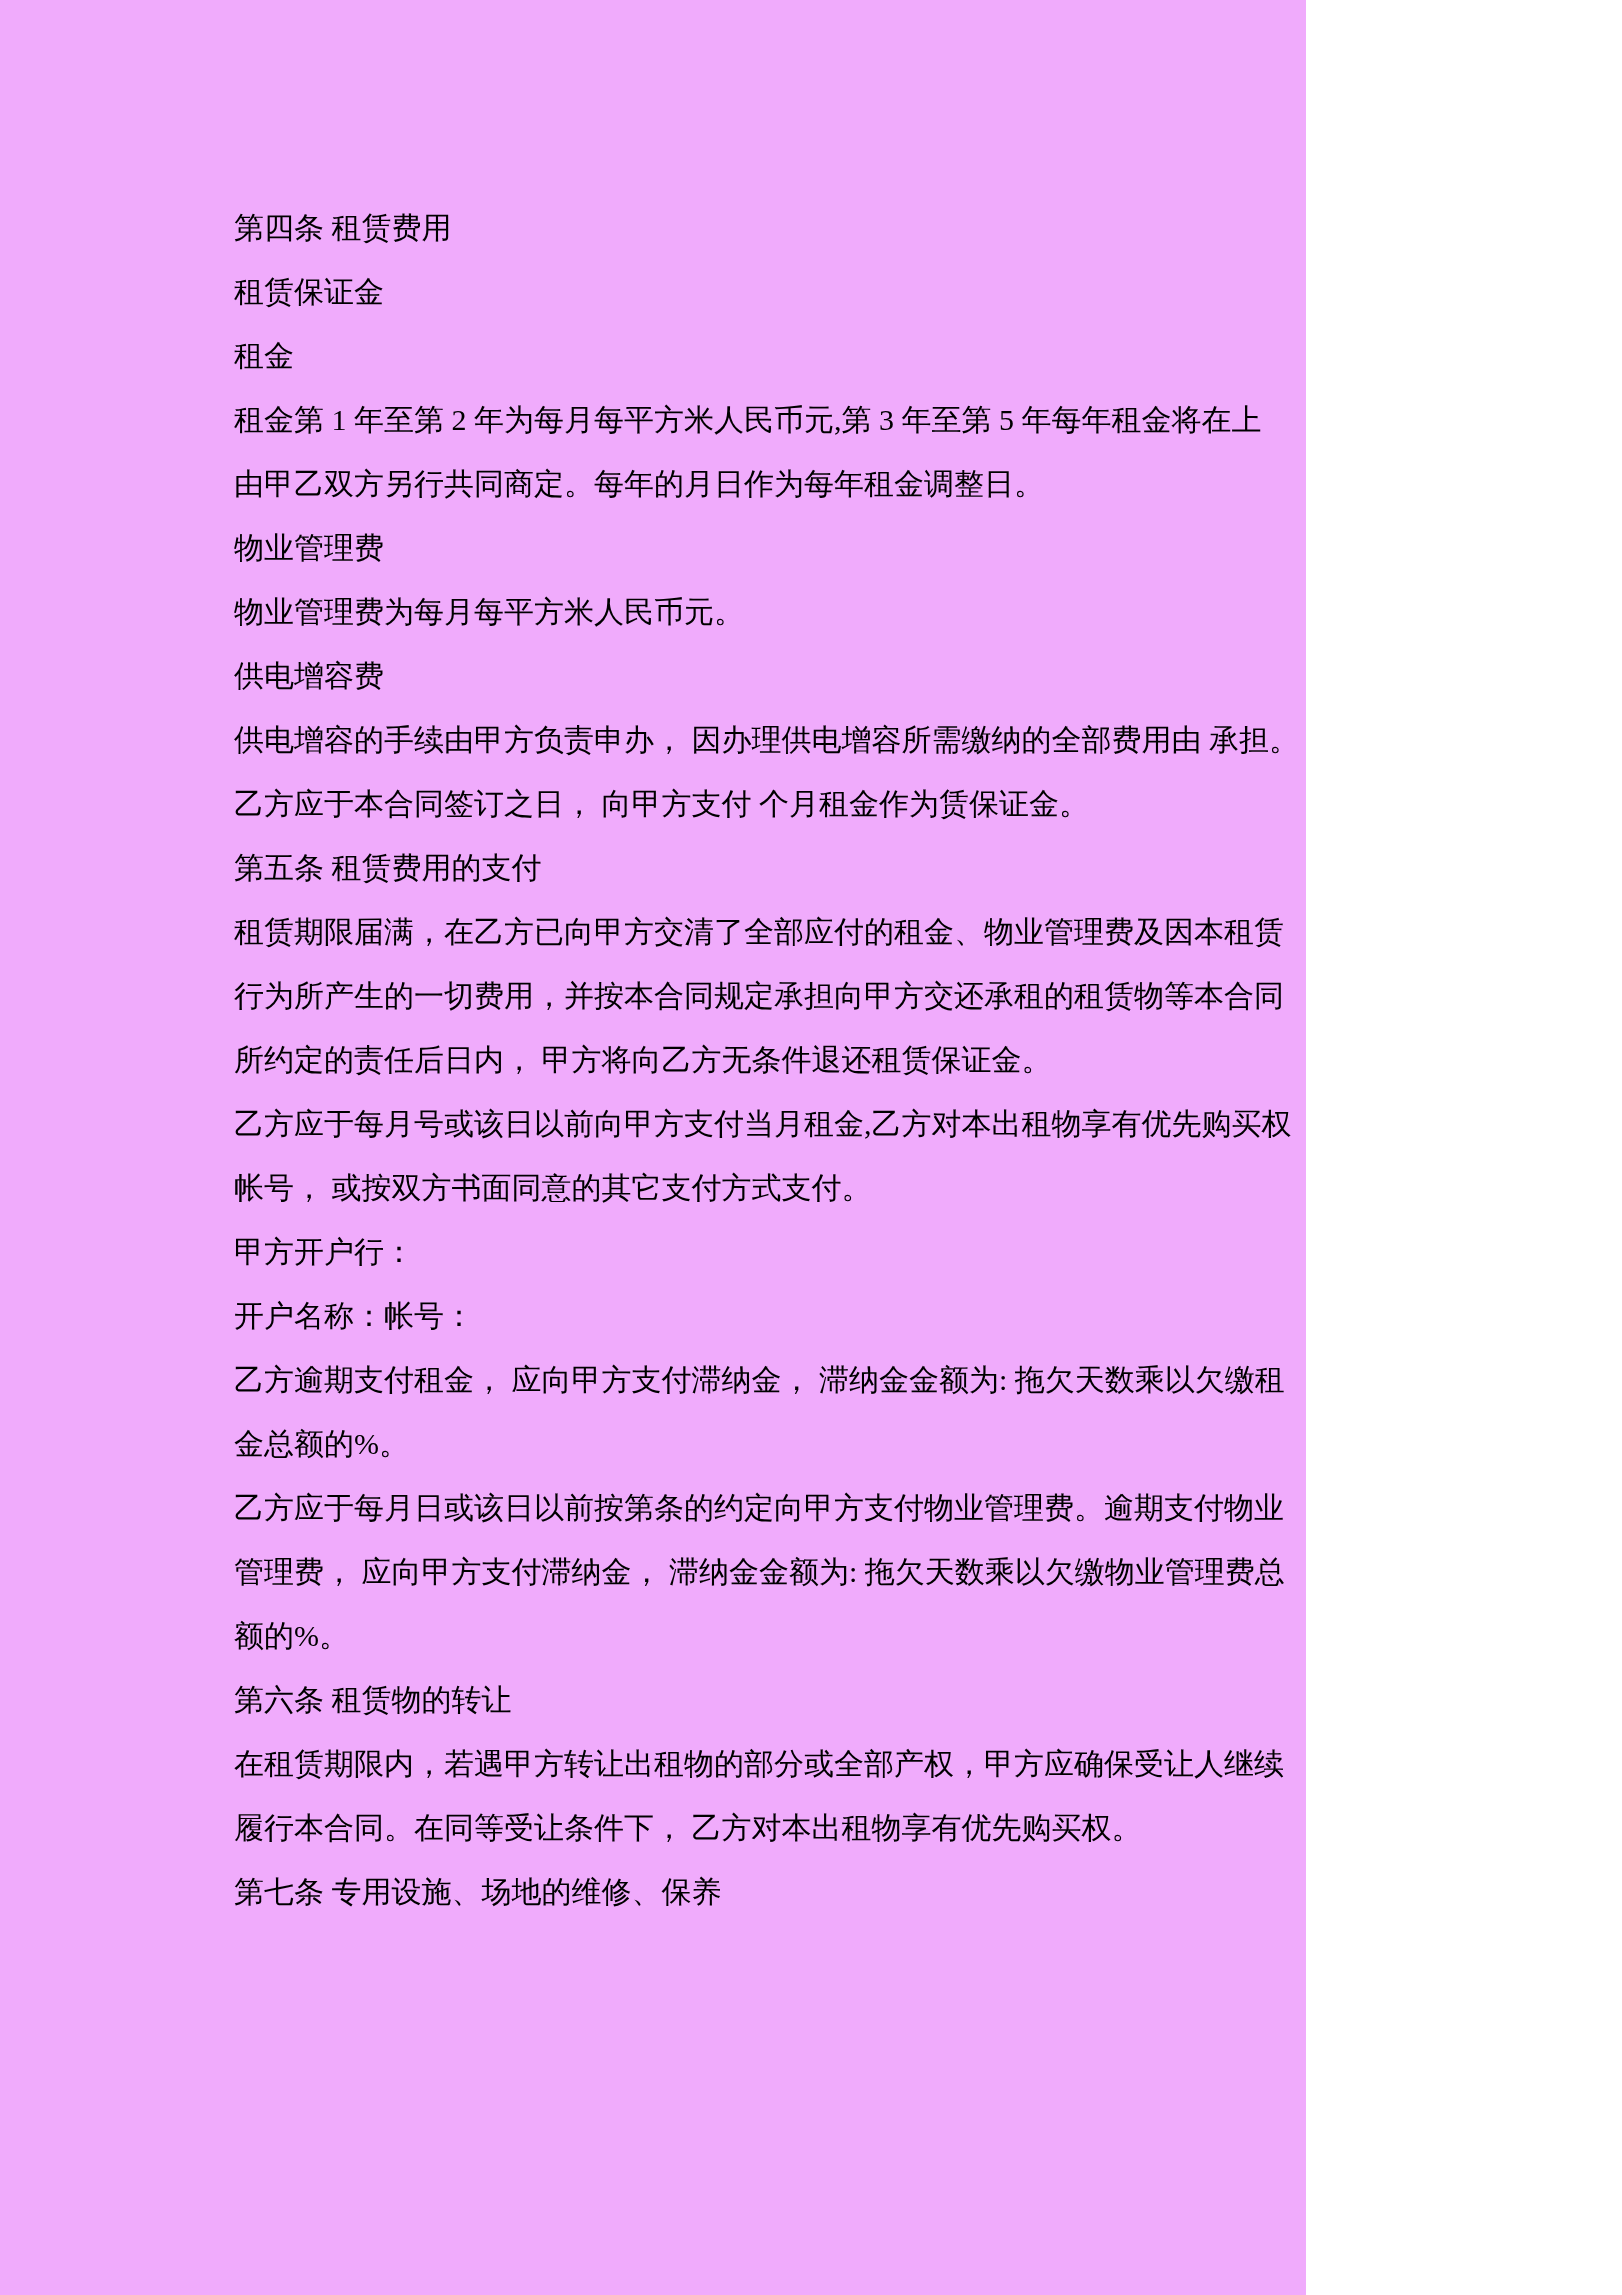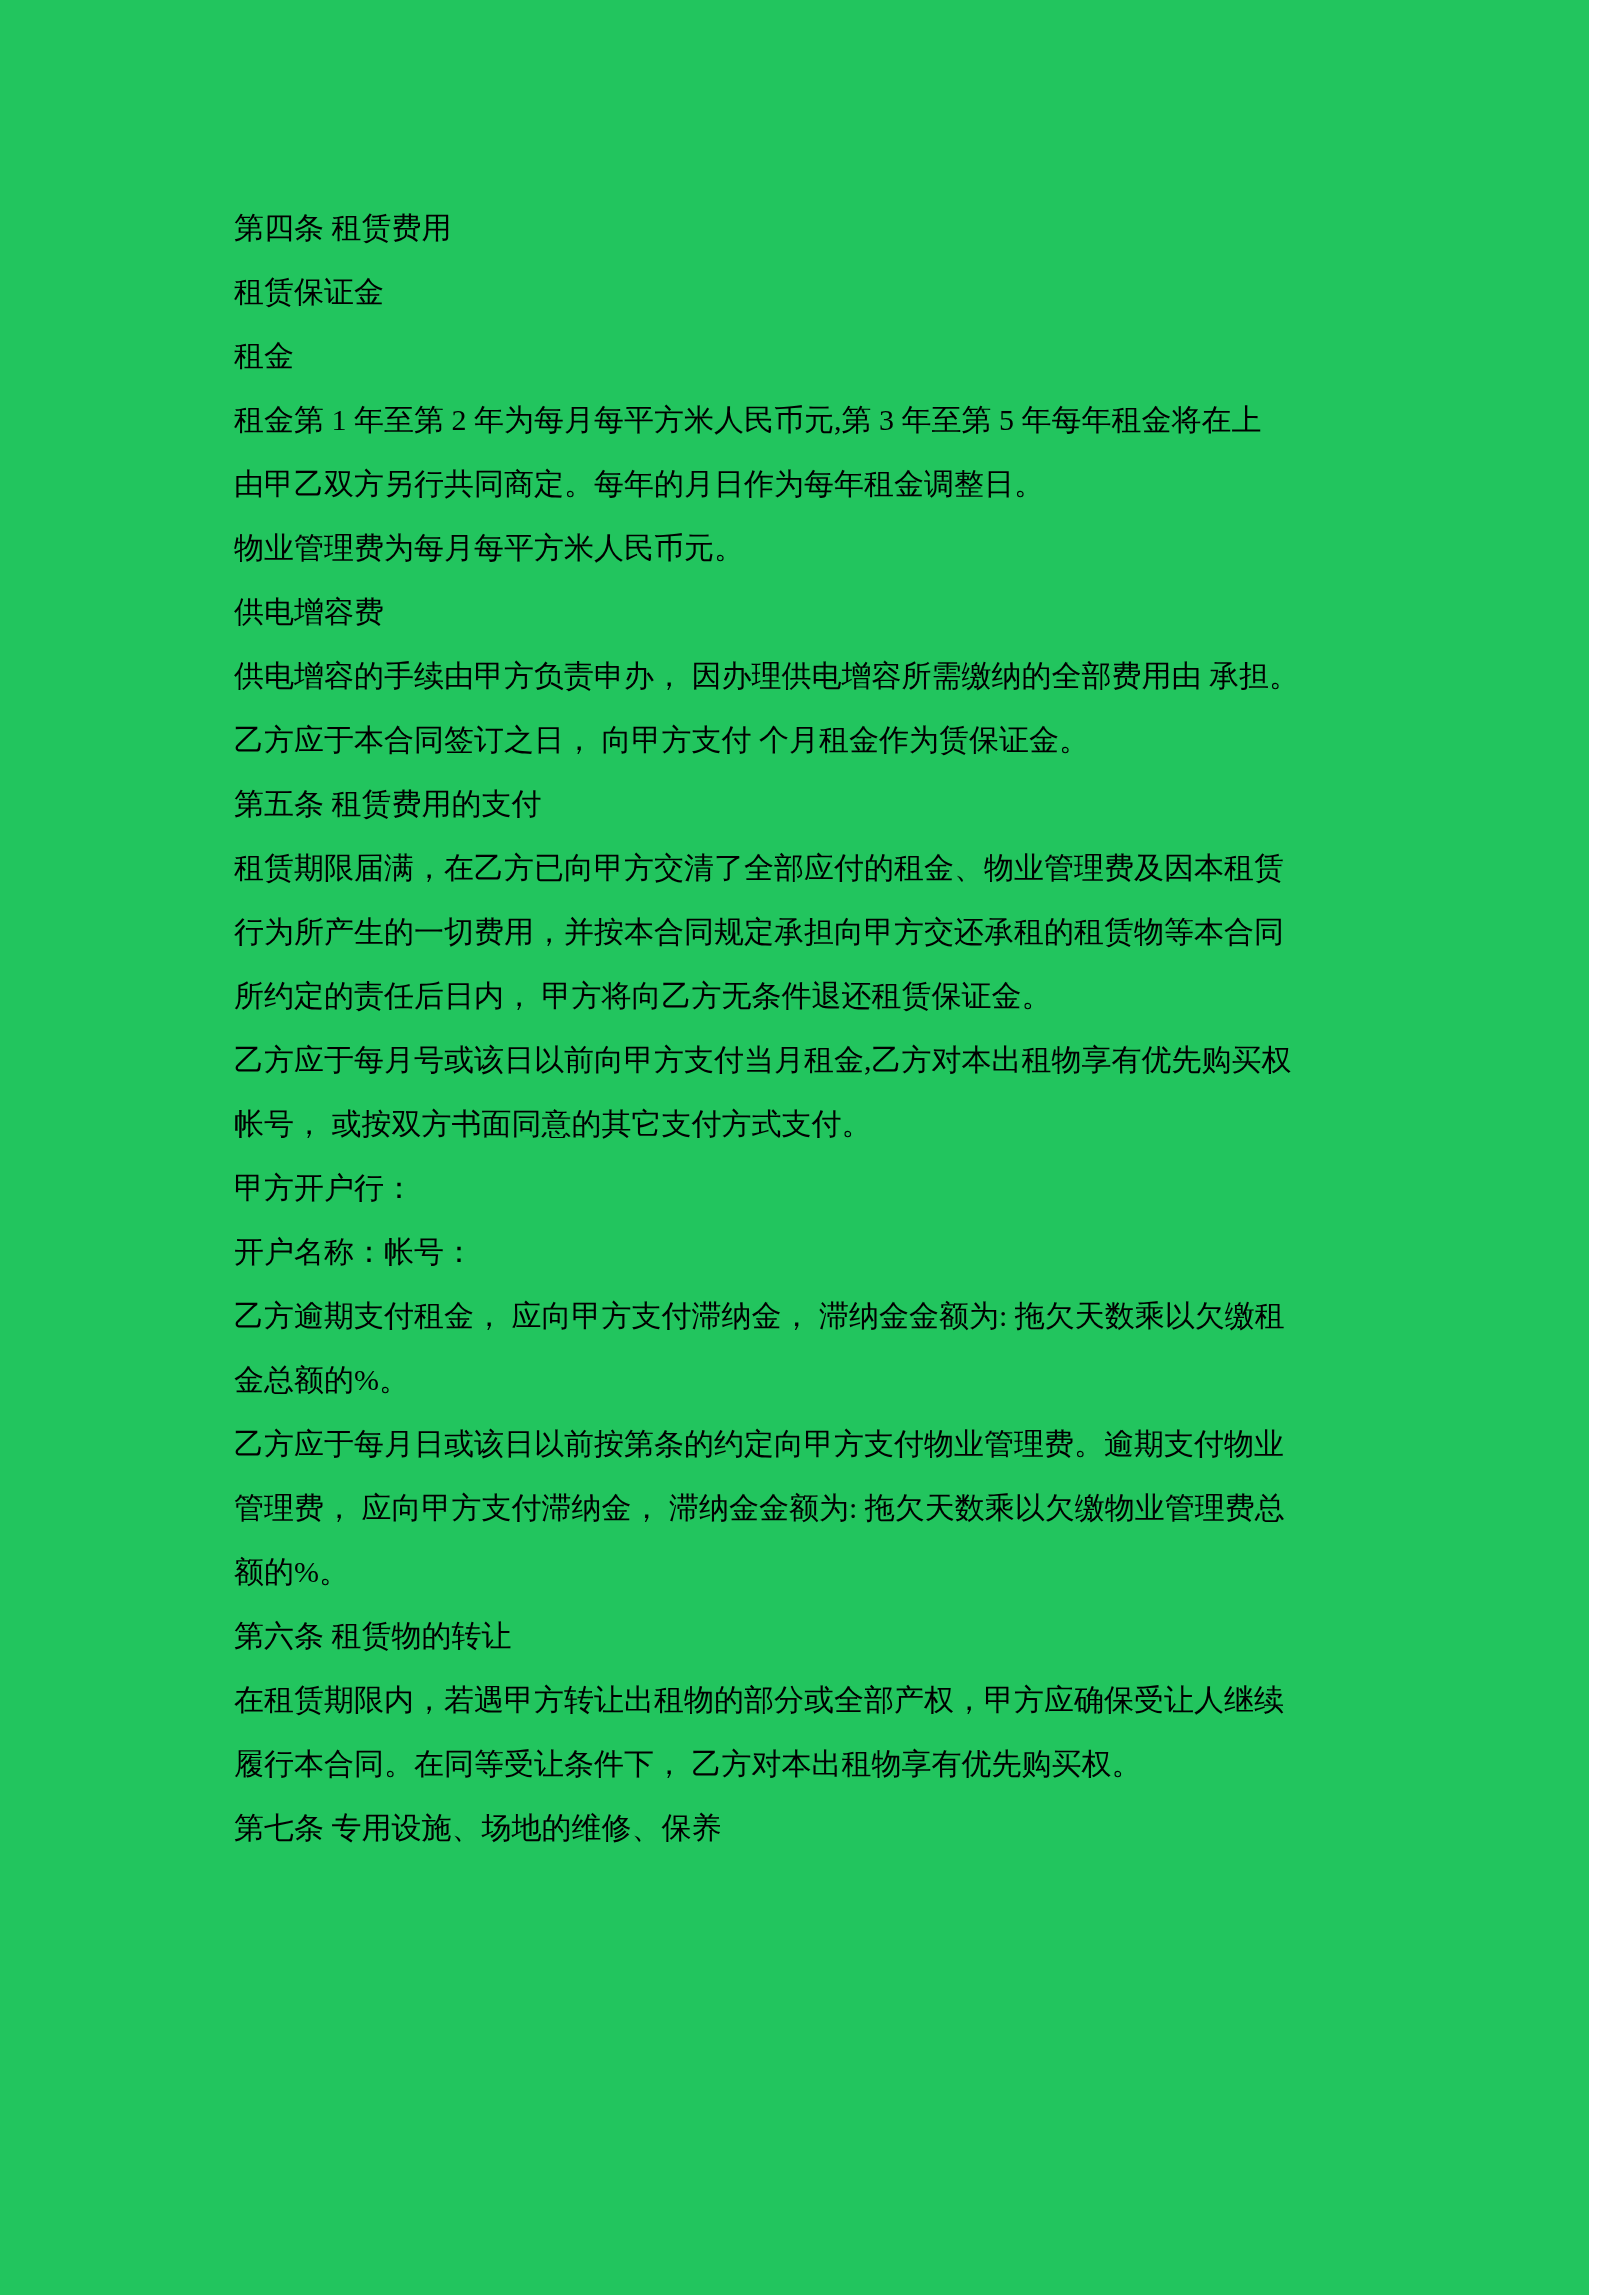--- a/index.html
+++ b/index.html
@@ -2,23 +2,23 @@
 <html style="font-size:10.5px"><head>
 <meta charset="utf-8">
 <style>
   html, body {
     margin: 0;
     padding: 0;
     background: #ffffff;
   }
   .page {
     position: relative;
-    width: 1589px;
+    width: 1306px;
     height: 2295px;
-    background: #22c55e;
+    background: #f0abfc;
     overflow: hidden;
     text-decoration: underline;
   }
   .content {
     position: absolute;
     left: 234px;
     top: 196px;
     width: 1178px;
     color: #000000;
     font-family: "Liberation Serif", "DejaVu Serif", serif;
@@ -34,20 +34,21 @@
 </head>
 <body>
 
 <div class="page">
   <div class="content">
     <div class="line">第四条 租赁费用</div>
     <div class="line">租赁保证金</div>
     <div class="line">租金</div>
     <div class="line">租金第 1 年至第 2 年为每月每平方米人民币元,第 3 年至第 5 年每年租金将在上</div>
     <div class="line">由甲乙双方另行共同商定。每年的月日作为每年租金调整日。</div>
+    <div class="line">物业管理费</div>
     <div class="line">物业管理费为每月每平方米人民币元。</div>
     <div class="line">供电增容费</div>
     <div class="line">供电增容的手续由甲方负责申办， 因办理供电增容所需缴纳的全部费用由 承担。</div>
     <div class="line">乙方应于本合同签订之日， 向甲方支付 个月租金作为赁保证金。</div>
     <div class="line">第五条 租赁费用的支付</div>
     <div class="line">租赁期限届满，在乙方已向甲方交清了全部应付的租金、物业管理费及因本租赁</div>
     <div class="line">行为所产生的一切费用，并按本合同规定承担向甲方交还承租的租赁物等本合同</div>
     <div class="line">所约定的责任后日内， 甲方将向乙方无条件退还租赁保证金。</div>
     <div class="line">乙方应于每月号或该日以前向甲方支付当月租金,乙方对本出租物享有优先购买权</div>
     <div class="line">帐号， 或按双方书面同意的其它支付方式支付。</div>

